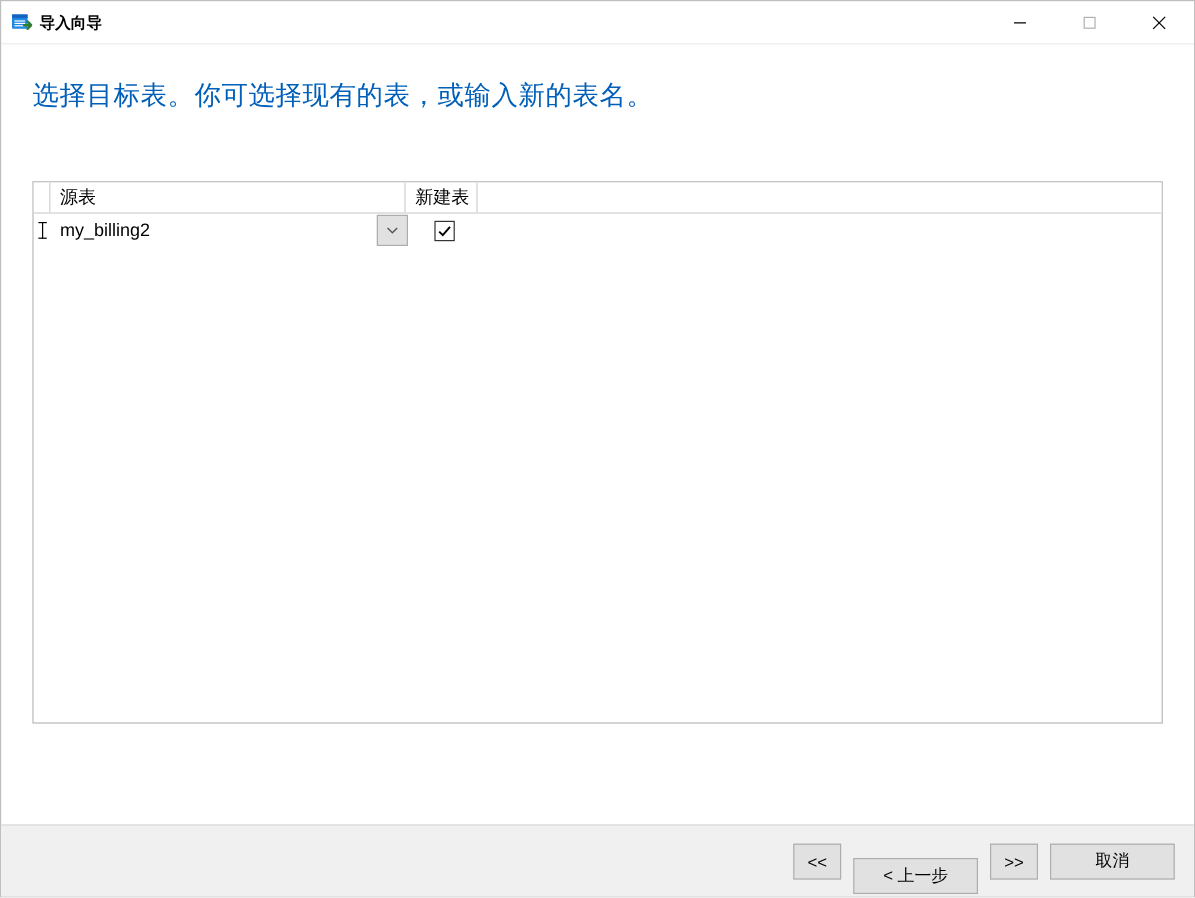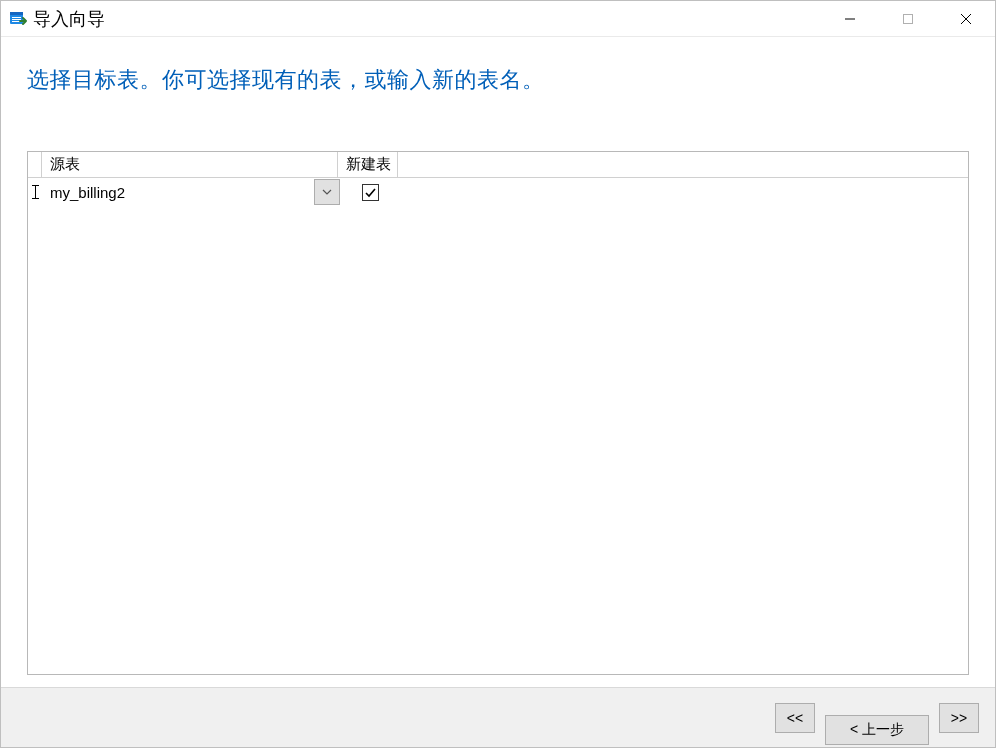--- a/index.html
+++ b/index.html
@@ -23,22 +23,23 @@
     display: flex; align-items: center;
     padding-left: 8px;
     border-bottom: 1px solid #eaeaea;
   }
   .titlebar .title-icon {
     width: 18px; height: 18px;
     margin-right: 6px;
     display: inline-flex; align-items: center; justify-content: center;
   }
   .titlebar .title-text {
-    font-size: 18px;
+    font-size: 13px;
     color: #000;
+    font-weight: bold;
   }
   .win-controls {
     margin-left: auto;
     display: flex;
     height: 100%;
   }
   .win-btn {
     width: 58px; height: 100%;
     display: flex; align-items: center; justify-content: center;
     color: #000;
@@ -54,21 +55,21 @@
   }
   .instruction {
     padding: 28px 0 0 26px;
     font-size: 22px;
     color: #005fb8;
     letter-spacing: 0.5px;
   }
   .grid-wrap {
     margin: 56px 26px 0 26px;
     border: 1px solid #b8b8b8;
-    height: 524px;
+    height: 452px;
     background: #fff;
     overflow: hidden;
   }
   .grid-header {
     display: flex;
     height: 26px;
     background: #fff;
     border-bottom: 1px solid #d0d0d0;
   }
   .col {
@@ -222,15 +223,16 @@
           </div>
         </div>
       </div>
     </div>
   </div>
 
   <div class="footer">
     <button class="btn nav-small">&lt;&lt;</button>
     <button class="btn nav-wide">&lt; 上一步</button>
     <button class="btn nav-small">&gt;&gt;</button>
+    <button class="btn cancel">取消</button>
   </div>
 
 </div>
 
 </body></html>

